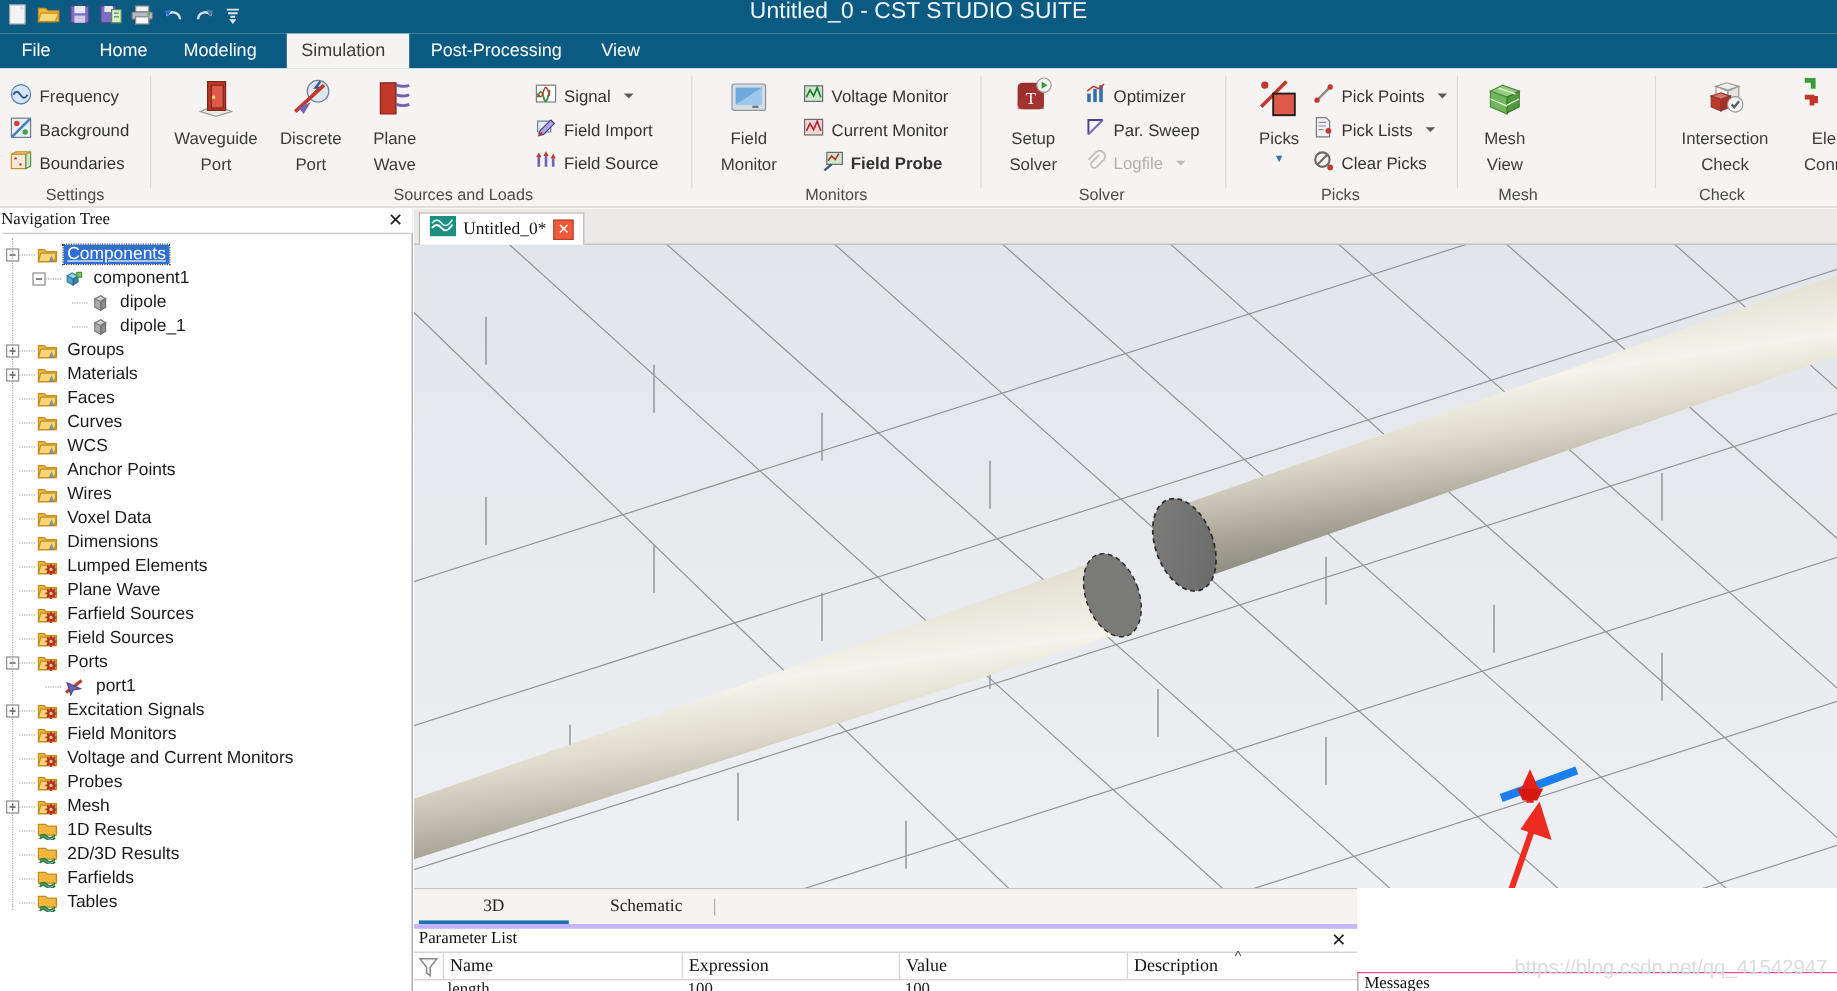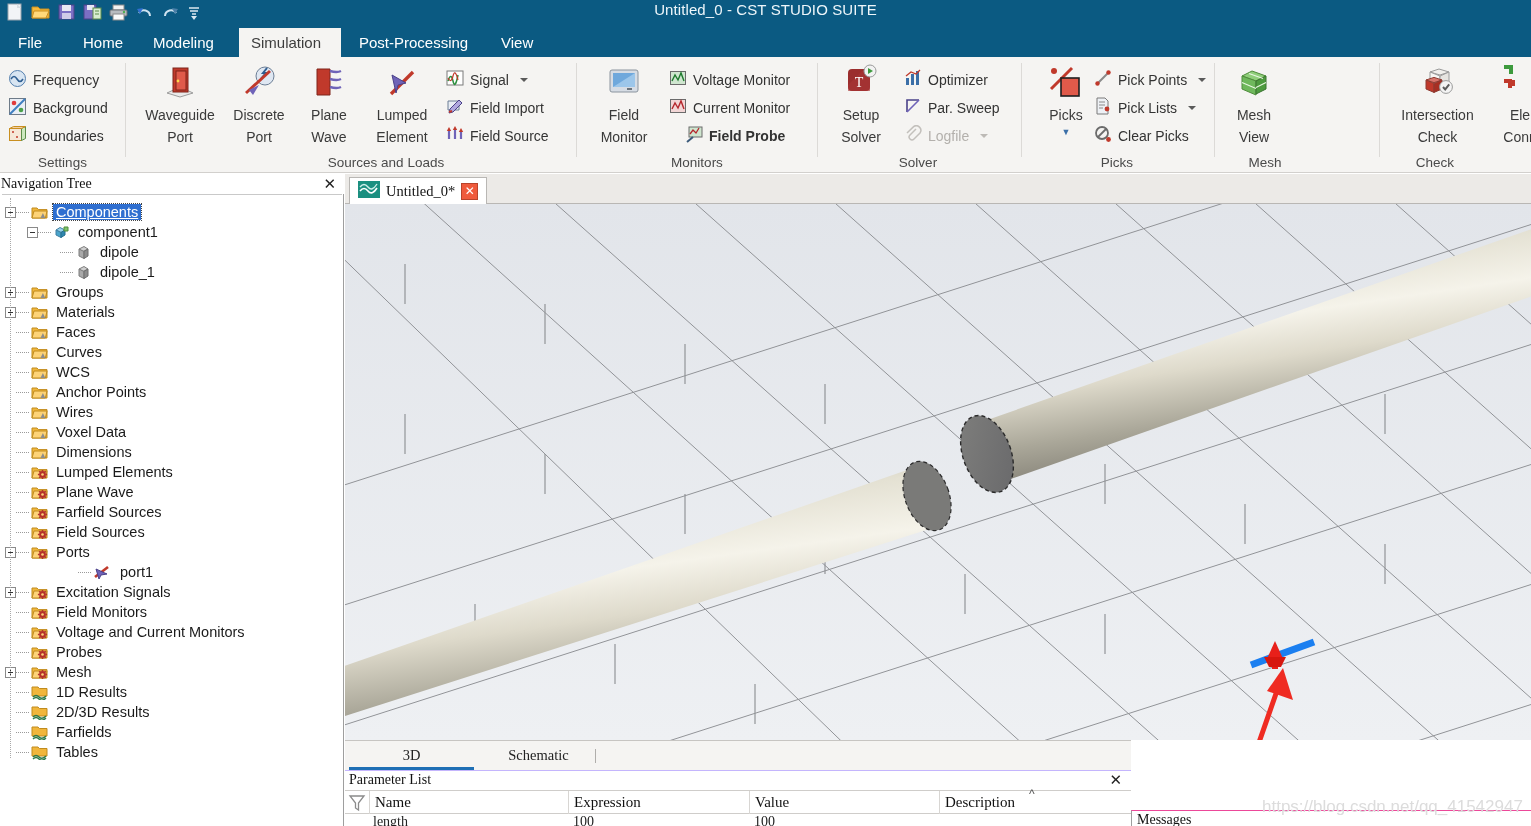--- a/index.html
+++ b/index.html
@@ -11,21 +11,21 @@
     -webkit-font-smoothing:antialiased;
   }
 
   
   .titlebar{
     position:absolute; left:0; top:0; width:1531px; height:28px;
     background:#0b5a82; color:#ffffff;
   }
   .title-text{
     position:absolute; left:0; top:0; width:1531px; height:20px;
-    text-align:center; font-size:15px; line-height:20px; color:#eef6fa;
+    text-align:center; font-size:19px; line-height:20px; color:#eef6fa;
     letter-spacing:.1px;
   }
   .qat{ position:absolute; left:4px; top:1px; height:22px; display:flex; align-items:center; gap:5px; }
   .qat-ic{ width:21px; height:20px; position:relative; display:block; }
 
   
   .tabbar{
     position:absolute; left:0; top:28px; width:1531px; height:29px;
     background:#0b5a82;
   }
@@ -94,21 +94,21 @@
   }
   .viewport{ position:absolute; left:0; top:30px; width:1186px; height:536px; overflow:hidden; }
 
   
   .btabs{ position:absolute; left:345px; top:740px; width:786px; height:30px; background:#f5f4f2; border-top:1px solid #c7c5c2;}
   .btab{ position:absolute; top:0; height:29px; line-height:29px; font-family:"Liberation Serif", serif;
          font-size:14.5px; color:#222; text-align:center; }
   .btab.active{ border-bottom:3px solid #1e6fb5; }
   .btab-div{ position:absolute; top:8px; width:1px; height:14px; background:#b0aeab; }
 
-  .plist{ position:absolute; left:345px; top:770px; width:786px; height:56px; background:#ffffff; border-top:1px solid #c4b5fd;}
+  .plist{ position:absolute; left:345px; top:770px; width:786px; height:56px; background:#ffffff; border-top:4px solid #c4b5fd;}
   .plist-title{ position:absolute; left:4px; top:1px; font-family:"Liberation Serif", serif; font-size:14px; color:#111; }
   .plist-close{ position:absolute; right:9px; top:0px; font-size:15px; color:#222; }
   .phead{ position:absolute; left:0; top:19px; width:786px; height:24px; background:#ffffff; border-top:1px solid #cfcdca; border-bottom:1px solid #cfcdca;}
   .pcol{ position:absolute; top:0; height:23px; line-height:23px; font-size:15px; color:#111; padding-left:5px; font-family:"Liberation Serif", serif;}
   .pcoldiv{ position:absolute; top:0; width:1px; height:23px; background:#d8d6d3; }
   .prow{ position:absolute; left:0; top:43px; width:786px; height:13px; overflow:hidden; }
   .pcell{ position:absolute; top:0; font-size:14px; color:#222; font-family:"Liberation Serif", serif; }
 
   .msg{ position:absolute; left:1131px; top:770px; width:400px; height:56px; background:#ffffff; border-left:1px solid #9e9e9e; border-top:1px solid #ec4899;margin-top:40px;}
   .msg-title{ position:absolute; left:5px; top:1px; font-family:"Liberation Serif", serif; font-size:14px; color:#111; }
@@ -256,30 +256,20 @@
     </div>
     <div class="bigbtn" style="left:164px;">
       <div class="bicon">
         <svg width="40" height="40" viewBox="0 0 40 40">
           <path d="M8 6h13v26H8z" fill="#c0392b" stroke="#7e251a"></path>
           <path d="M21 8q7 2 11 0M21 16q7 2 11 0M21 24q7 2 11 0" stroke="#6f63b8" stroke-width="2.4" fill="none"></path>
         </svg>
       </div>
       <div class="blab">Plane</div>
       <div class="blab">Wave</div>
-    </div>
-    <div class="bigbtn" style="left:237px;">
-      <div class="bicon">
-        <svg width="40" height="40" viewBox="0 0 40 40">
-          <path d="M9 31L31 9" stroke="#c0392b" stroke-width="3.4"></path>
-          <polygon points="10,12 24,20 16,22 14,30" fill="#6f63b8" stroke="#4a4189"></polygon>
-        </svg>
-      </div>
-      <div class="blab">Lumped</div>
-      <div class="blab">Element</div>
     </div>
 
     <div class="litem" style="left:320px;top:10px;">
       <span class="ic">
         <svg width="18" height="18" viewBox="0 0 18 18">
             <rect x="1" y="2" width="16" height="14" fill="#fff" stroke="#7b7b7b"></rect>
             <path d="M2 12q3-9 5 0t5-6" stroke="#2f8f3f" stroke-width="1.5" fill="none"></path>
             <path d="M2 9q3 6 5-2t5 4" stroke="#c0392b" stroke-width="1.2" fill="none"></path>
           </svg>
       </span>
@@ -763,21 +753,21 @@
               <circle r="3.4" fill="#b5322a"></circle>
               <circle r="1.3" fill="#fdd378"></circle>
               <g stroke="#b5322a" stroke-width="1.5">
                 <path d="M0 -4.6V-3M0 3V4.6M-4.6 0H-3M3 0H4.6M-3.3 -3.3l1.1 1.1M2.2 2.2l1.1 1.1M3.3 -3.3l-1.1 1.1M-2.2 2.2l-1.1 1.1"></path>
               </g>
             </g>
           </svg>
         </span>
         <span class="tlabel">Ports</span>
       </div>
-      <div class="tnode" style="top: 364px; left: 0px; padding-left: 40px;">
+      <div class="tnode" style="top: 364px; left: 0px;">
         <span style="display:inline-block;width:27px"></span>
         <span style="display:inline-block;width:11px"></span>
         <span class="dash"></span>
         <span style="display:inline-flex;align-items:center;margin:0 5px 0 2px;">
           <svg width="19" height="15" viewBox="0 0 19 15">
             <path d="M2 12L15 2" stroke="#c0392b" stroke-width="2.6"></path>
             <polygon points="3,4 14,9 8,10 6,14" fill="#6f63b8" stroke="#4a4189"></polygon>
           </svg>
         </span>
         <span class="tlabel">port1</span>

